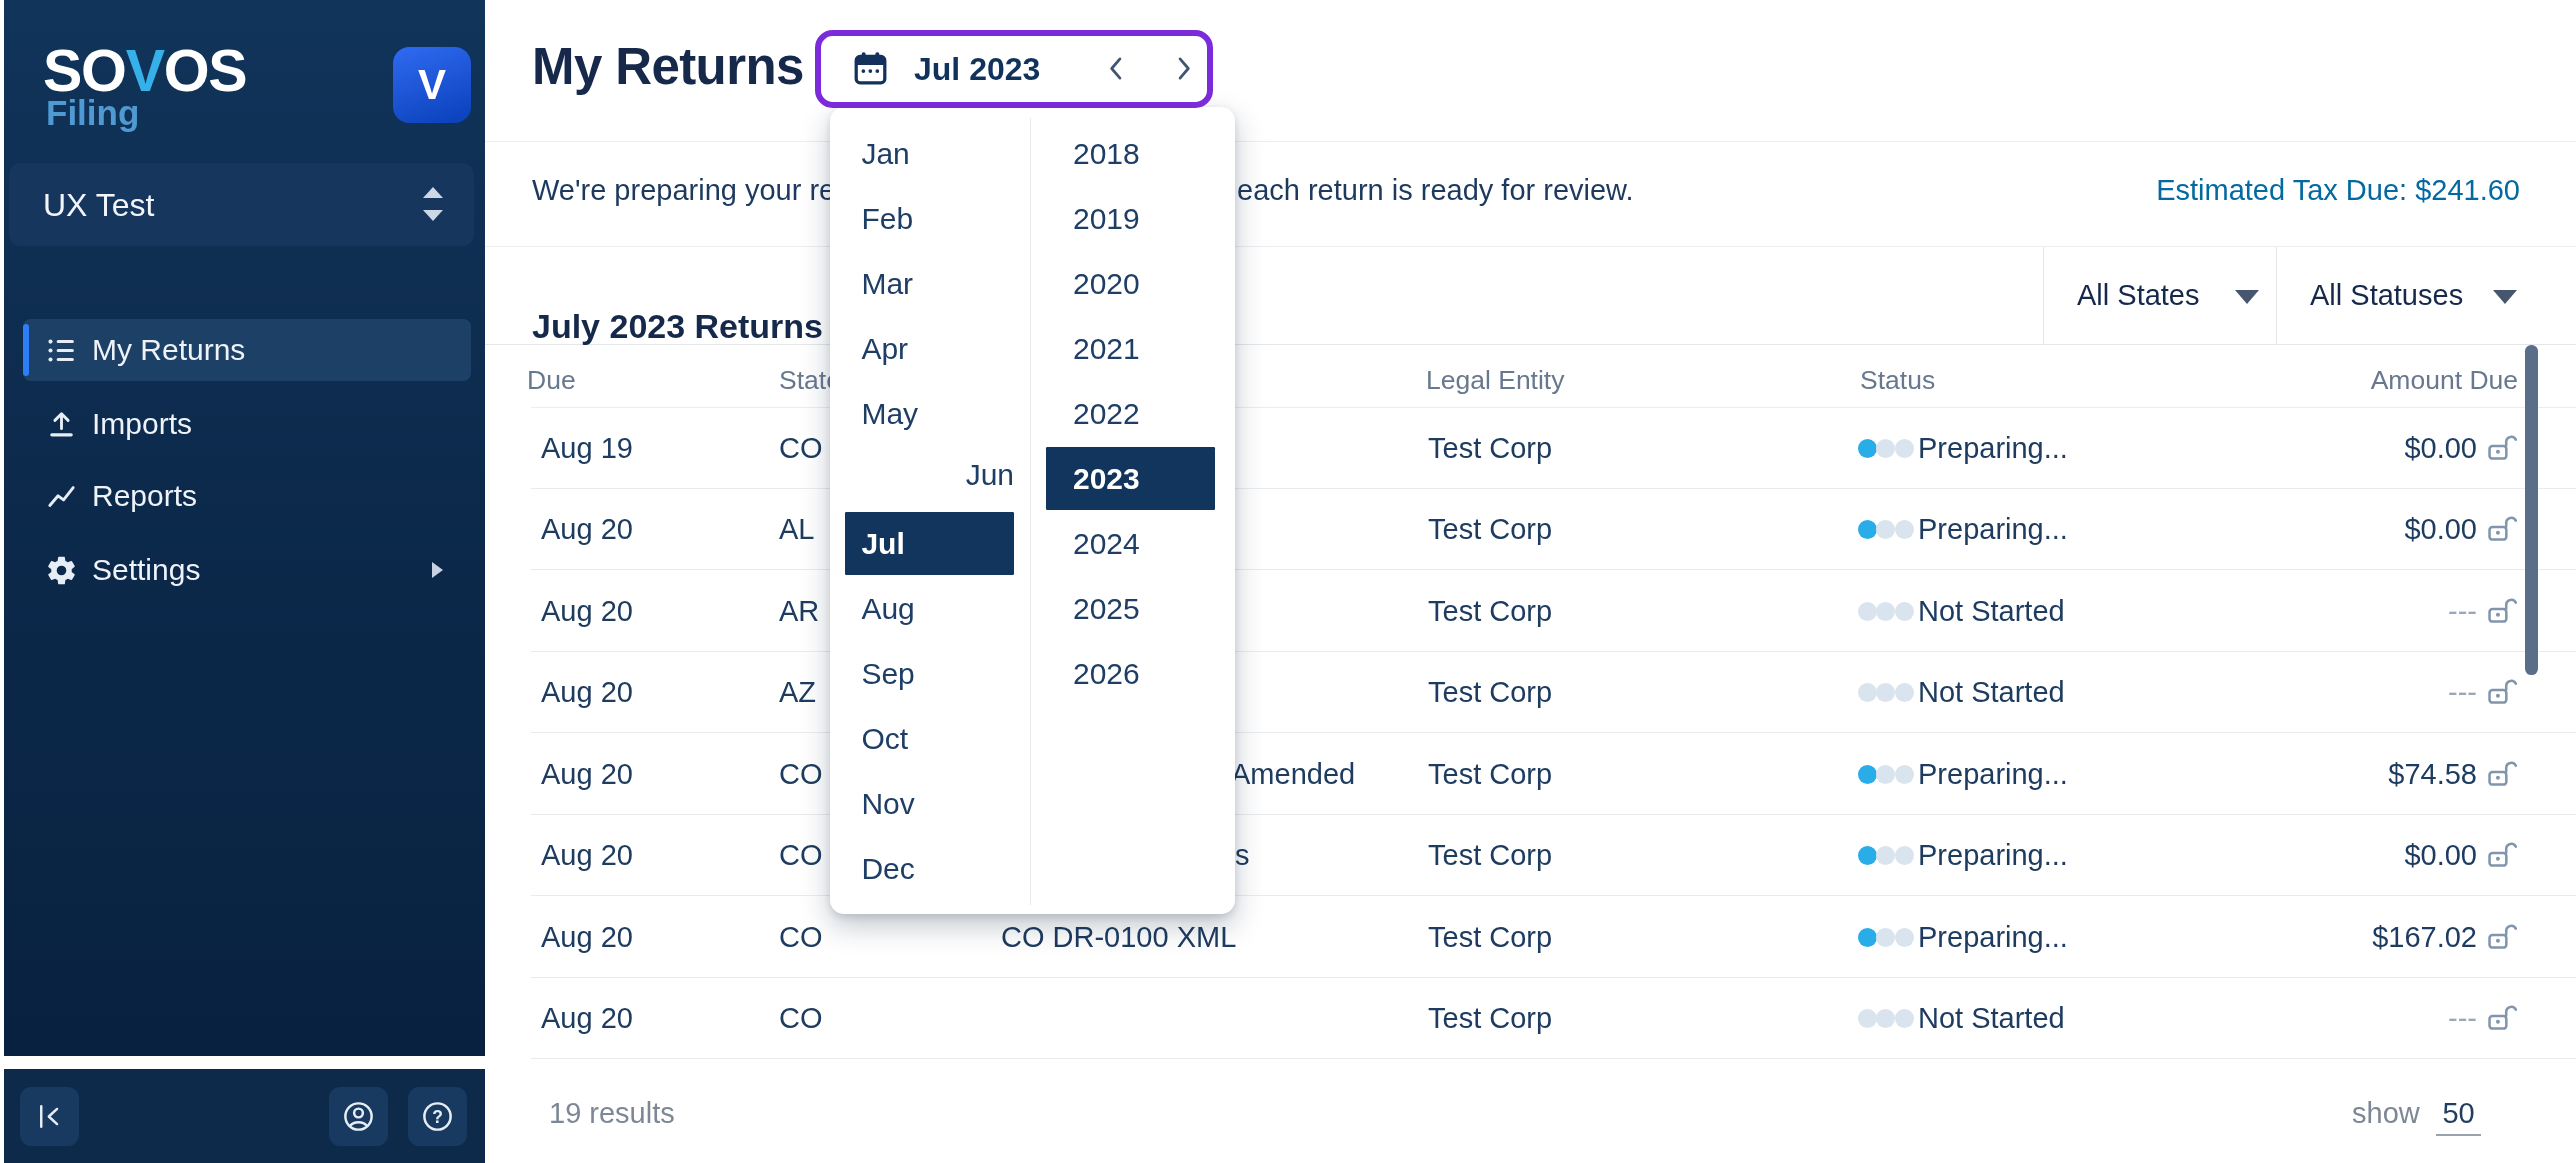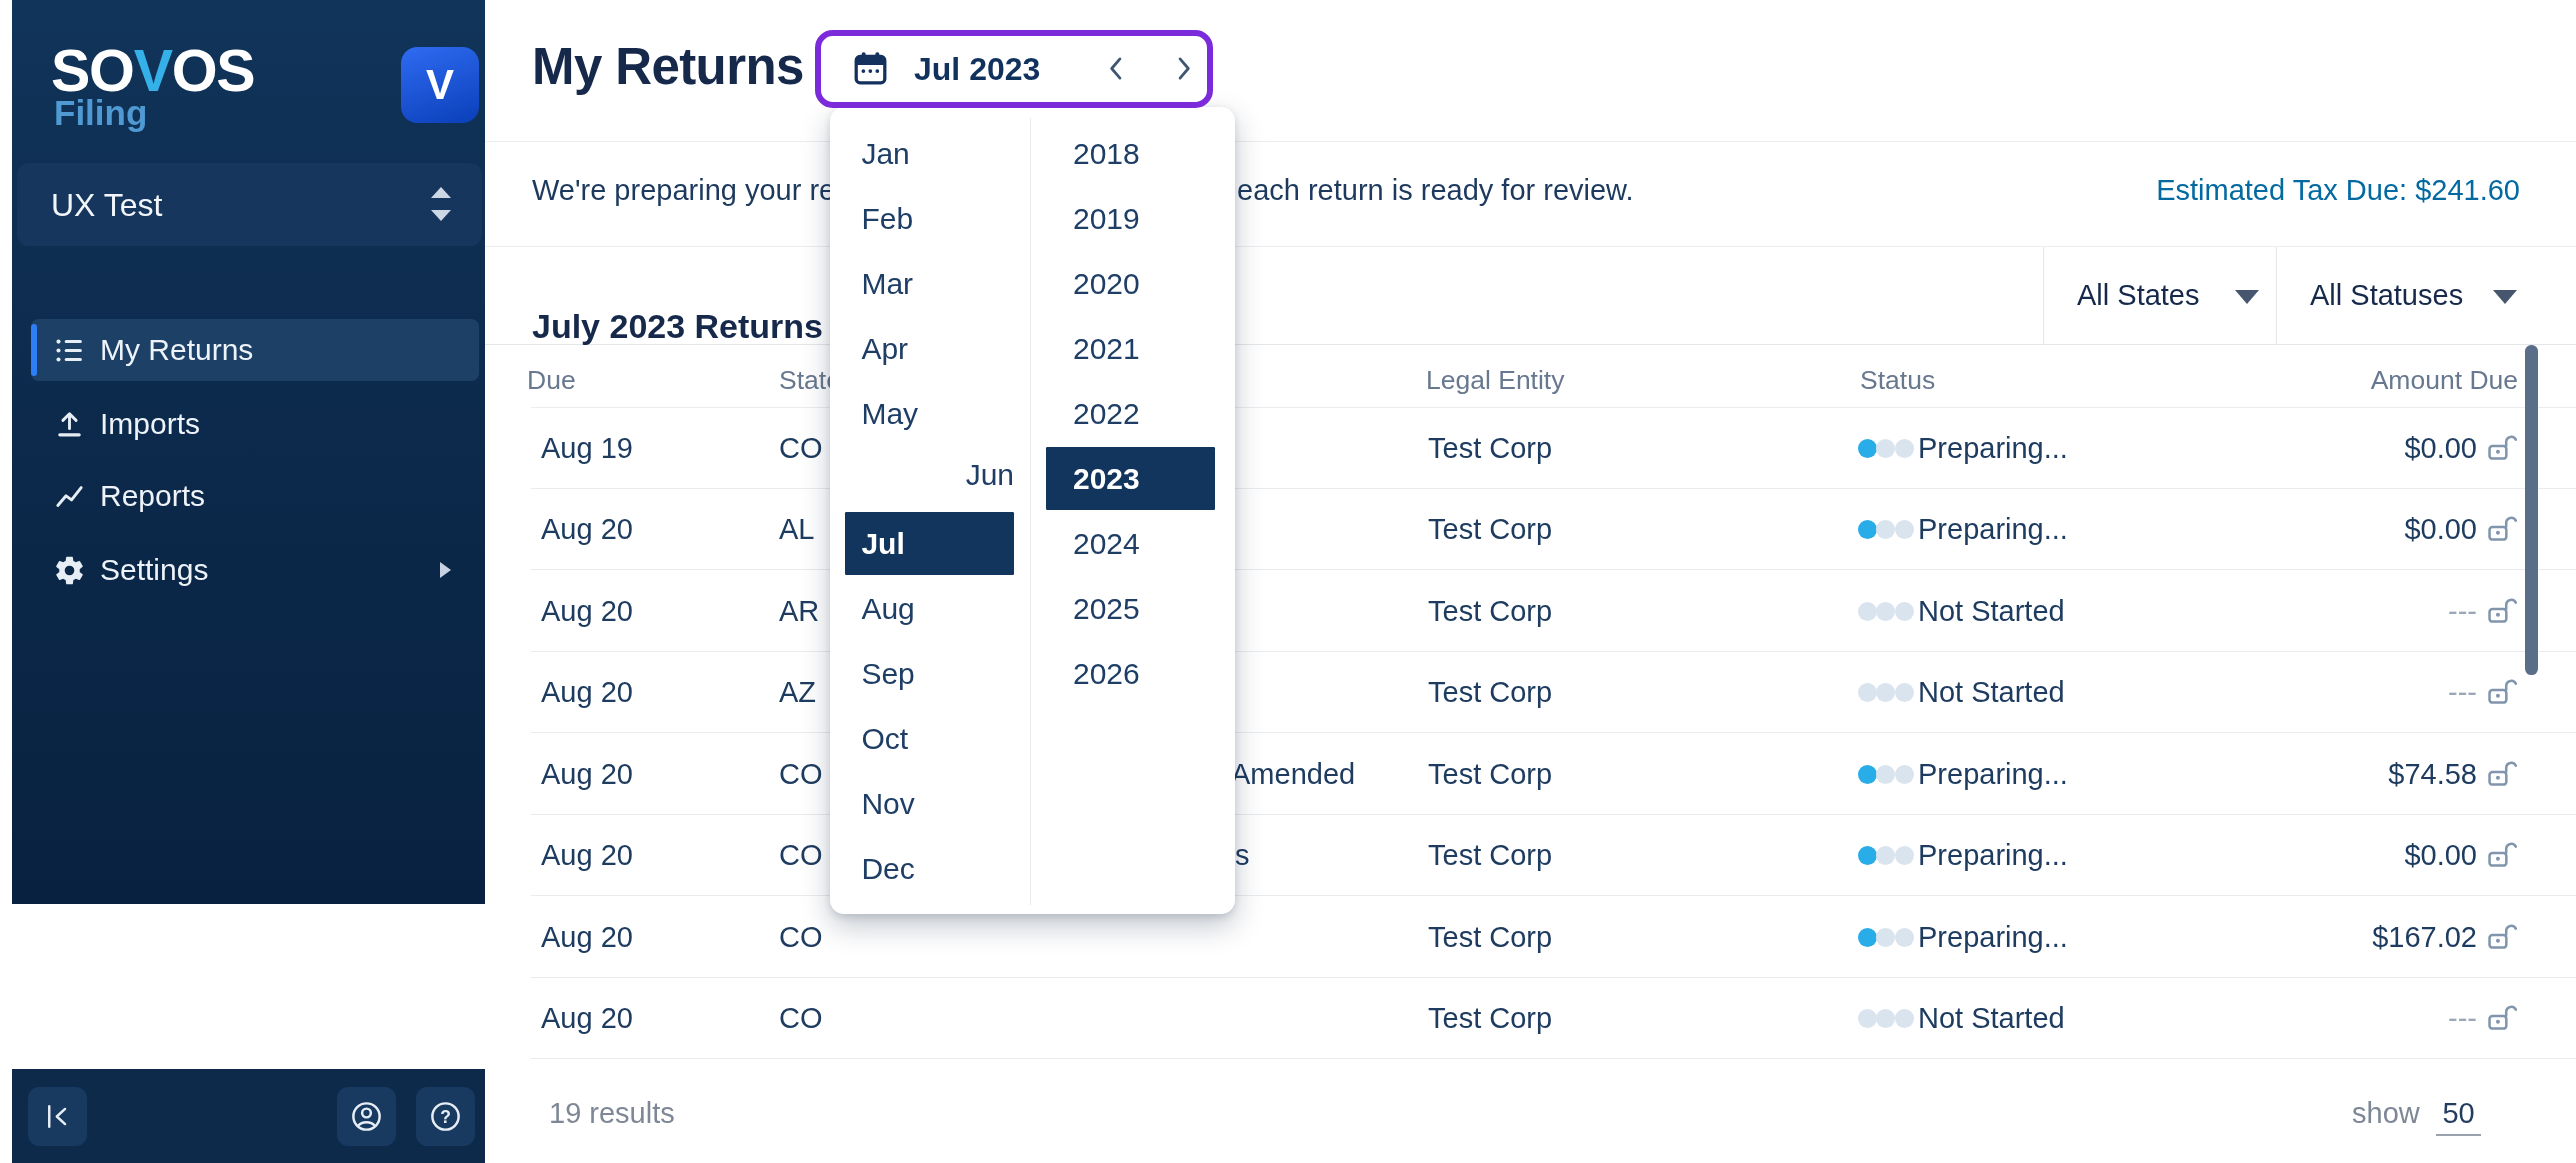--- a/index.html
+++ b/index.html
@@ -1,21 +1,21 @@
 <!DOCTYPE html>
 <html style="font-size:10px"><head>
 <meta charset="utf-8">
 <style>
   * { margin:0; padding:0; box-sizing:border-box; }
   html,body { width:2576px; height:1164px; }
   body { font-family:"Liberation Sans", sans-serif; }
   #app { position:relative; width:2576px; height:1164px; background:#ffffff; overflow:hidden; }
 
   
-  #sidebar { position:absolute; left:12px; top:0; width:485px; height:904px;
+  #sidebar { position:absolute; left:4px; top:0; width:485px; height:1056px;
              background:linear-gradient(180deg,#11345a 0%, #0c2a4c 45%, #092140 100%); }
   #logo-main { position:absolute; left:39px; top:37px; font-size:59px; font-weight:bold; color:#ffffff; letter-spacing:-1.3px; }
   #logo-main .v { color:#35b0e8; }
   #logo-sub { position:absolute; left:42px; top:93px; font-size:35px; font-weight:bold; color:#4f9ad2; }
   #v-tile { position:absolute; left:389px; top:47px; width:78px; height:76px; border-radius:16.4px;
             background:linear-gradient(160deg,#2f6bf2,#0a3fb8); color:#fff; font-size:42px; font-weight:bold;
             display:flex; align-items:center; justify-content:center; }
   #org-pill { position:absolute; left:5px; top:163px; width:465px; height:83px; background:#16365d; border-radius:11.4px; }
   #org-label { position:absolute; left:34px; top:24px; font-size:32px; color:#f2f6fb; }
   .updown { position:absolute; left:414px; width:0; height:0; border-left:10px solid transparent; border-right:10px solid transparent; }
@@ -313,20 +313,21 @@
               <rect x="3.4" y="9.8" width="12.6" height="9.4" rx="2.2" fill="none" stroke="#8195ac" stroke-width="1.9"></rect>
               <circle cx="9.7" cy="14" r="1.5" fill="#8195ac"></circle>
               <path d="M15.9 9.6 V6.4 a3.8 3.8 0 0 1 7.2 -1.4" fill="none" stroke="#8195ac" stroke-width="1.9" stroke-linecap="round"></path>
             </svg>
           </div>
           <div class="sep"></div>
         </div>
         <div class="row" style="top: 897px;">
           <div class="cell" style="left: 56px;">Aug 20</div>
           <div class="cell" style="left: 294px;">CO</div>
+          <div class="cell" style="left: 516px;">CO DR-0100 XML</div>
           <div class="cell" style="left: 943px;">Test Corp</div>
           <div class="dots" style="left: 1373px;">
             <span class="dot active"></span>
             <span class="dot"></span>
             <span class="dot"></span>
           </div>
           <div class="cell" style="left: 1433px;">Preparing...</div>
           <div class="cell amount" style="right: 99px; left: auto; margin-left: 13px;">$167.02</div>
           <div class="cell" style="left: 2000px;">
             <svg width="32" height="32" viewBox="0 0 24 24">

